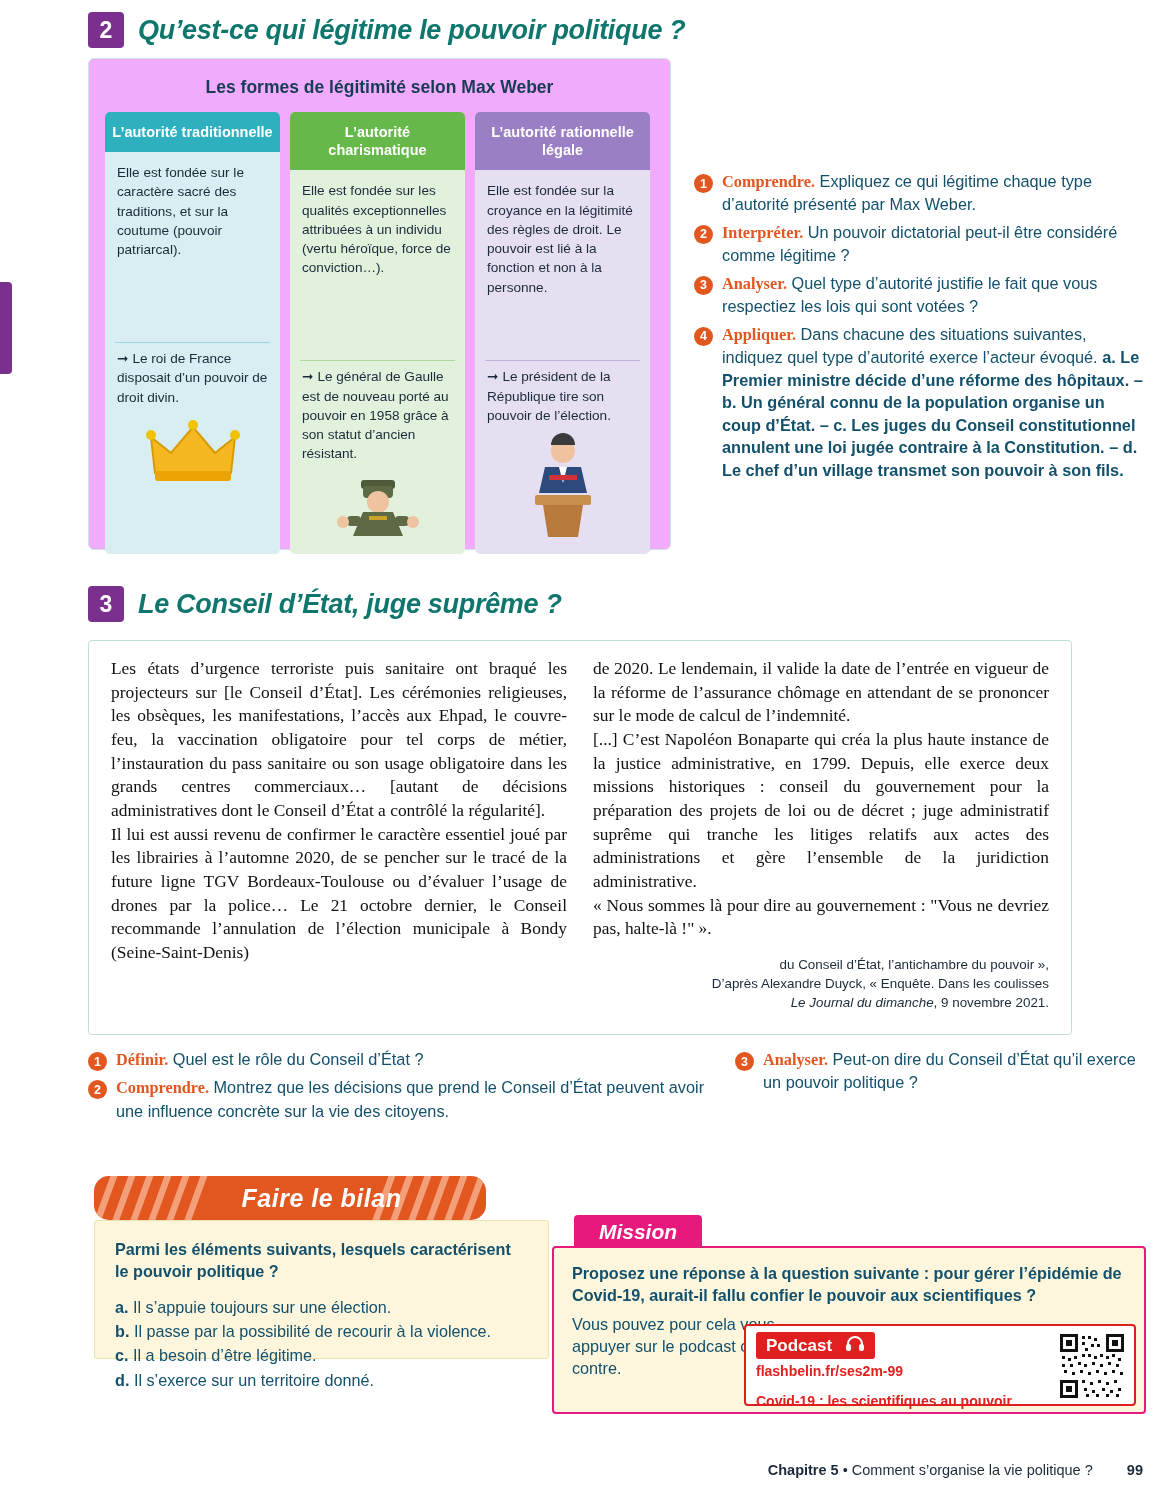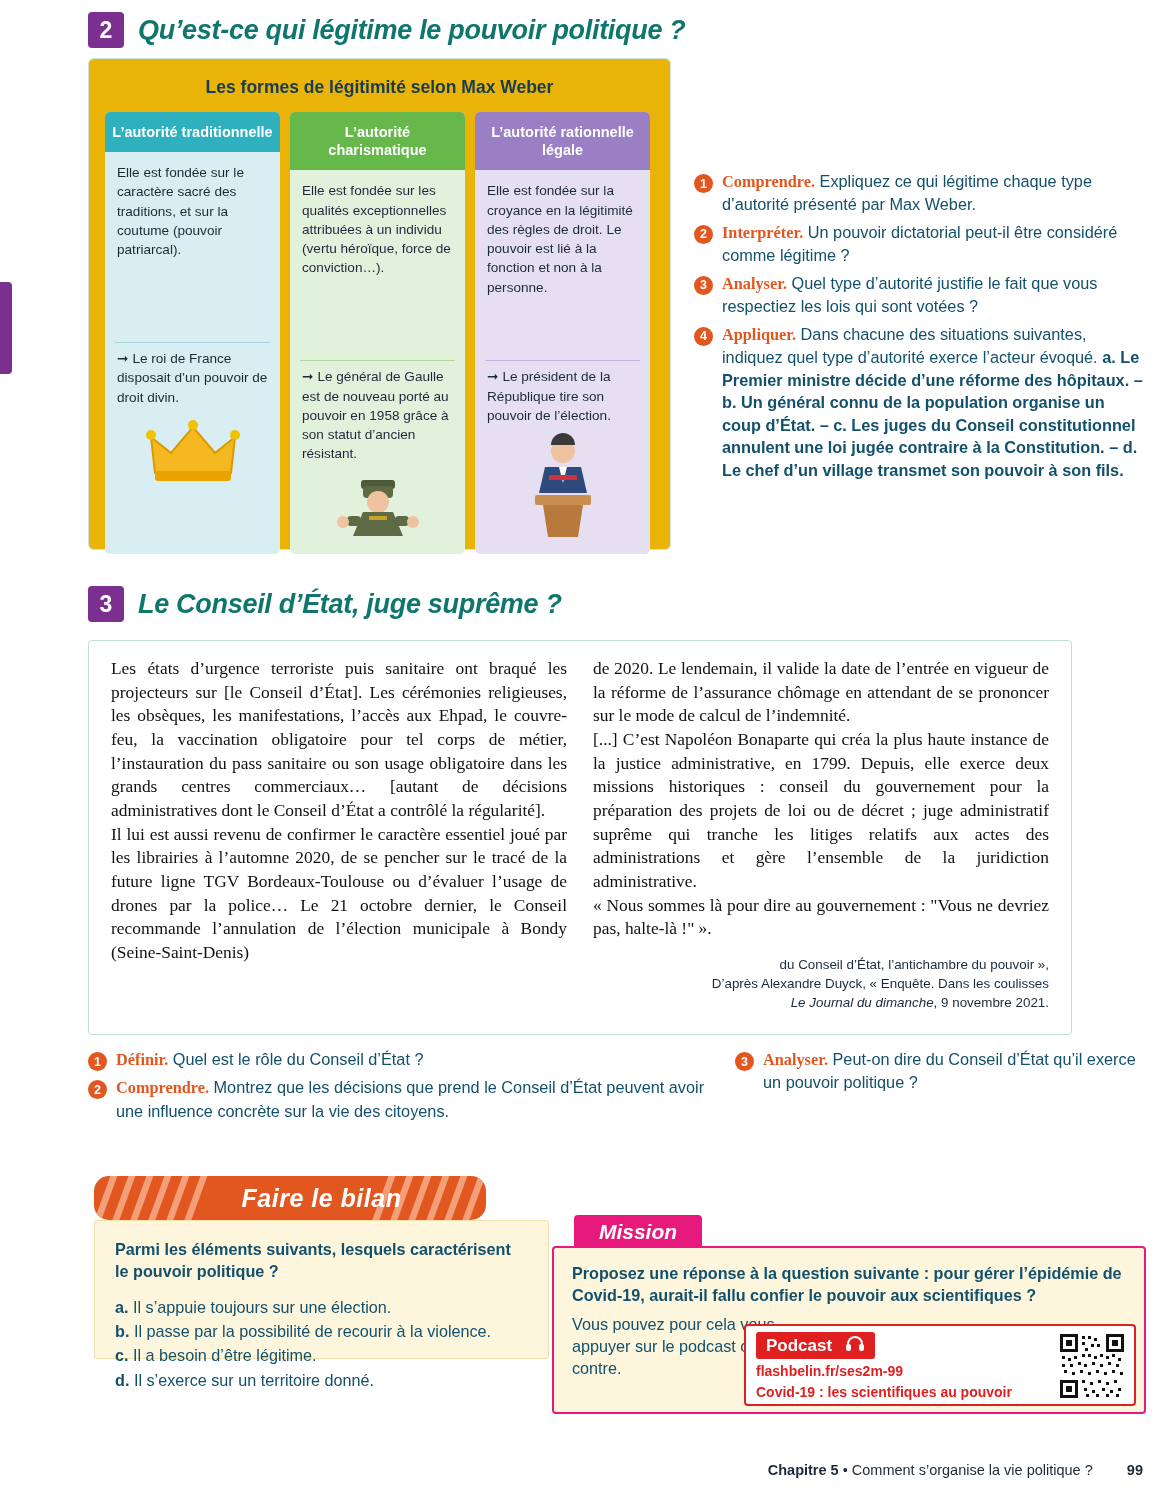--- a/index.html
+++ b/index.html
@@ -29,21 +29,21 @@
   .sec-title {
     color:#0f766e; font-size:27px; font-weight:bold; font-style:italic;
     letter-spacing:-0.3px;
   }
   #sec2 { left:88px; top:12px; }
   #sec3 { left:88px; top:586px; }
 
   
   .weber {
     position:absolute; left:88px; top:58px; width:583px; height:492px;
-    background:#eab308; border:1px solid #cfe5dd; border-radius:6px;
+    background:#f0abfc; border:1px solid #cfe5dd; border-radius:6px;
   }
   .weber-title {
     text-align:center; font-size:17.5px; font-weight:bold; color:#173b52;
     padding-top:18px;
   }
   .weber-cols { display:flex; gap:10px; padding:14px 16px 0 16px; }
   .wcol { width:175px; border-radius:5px; overflow:hidden; position:relative; }
   .wcol .hd {
     color:#fff; font-weight:bold; font-size:14.5px; text-align:center;
     padding:11px 6px; line-height:1.25;
@@ -145,21 +145,21 @@
     position:absolute; right:8px; top:76px; width:392px; height:82px;
     border:2px solid #e02020; border-radius:4px; background:#fff;
     padding:6px 10px;
   }
   .podcast-tag {
     display:inline-flex; align-items:center; gap:13px;
     background:#e02020; color:#fff; font-weight:bold; font-size:17px;
     padding:2px 10px; border-radius:3px;
   }
   .podcast-url { font-size:14px; color:#e02020; font-weight:bold; margin-top:4px; }
-  .podcast-desc { font-size:14px; color:#e02020; font-weight:bold; margin-top:5px; }
+  .podcast-desc { font-size:14px; color:#e02020; font-weight:bold; margin-top:14px; }
   .qr { position:absolute; right:8px; top:6px; width:68px; height:68px; }
 
   
   .footer {
     position:absolute; right:30px; bottom:22px;
     font-size:14.5px; color:#1b2a3a;
   }
   .footer b { font-weight:bold; }
 </style>
 </head>

